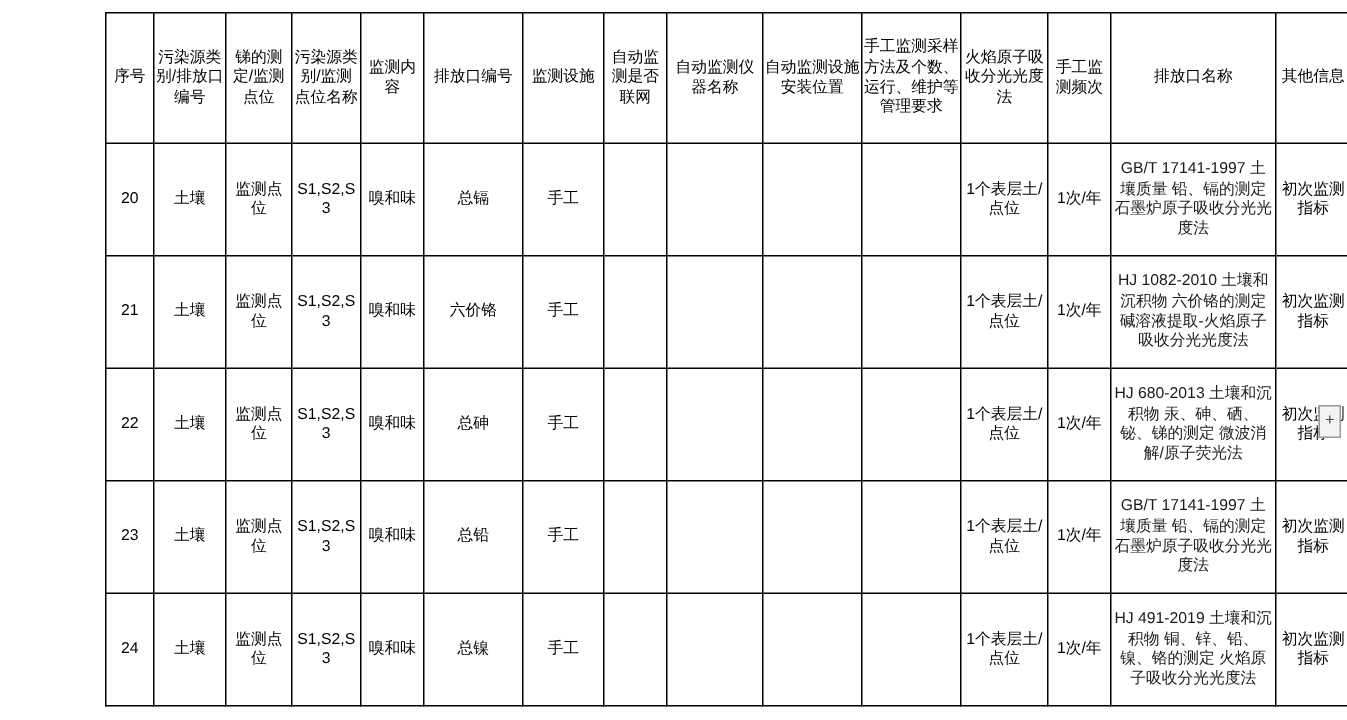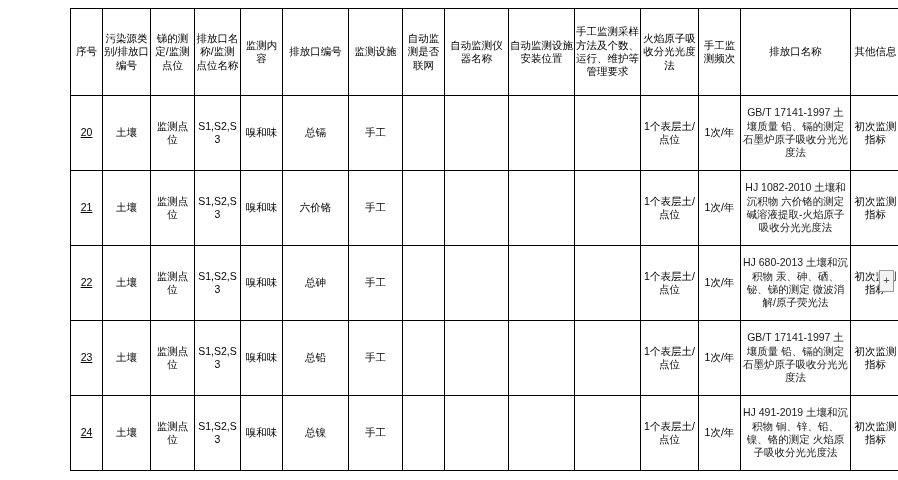--- a/index.html
+++ b/index.html
@@ -72,21 +72,20 @@
     line-height: 1.3;
     color: #1a1a1a;
     padding: 2px 3px;
     text-align: center;
   }
   .small-txt {
     font-size: 10.5px;
   }
   .row-num {
     font-size: 11px;
-    text-decoration: underline;
   }
   
   .side-handle {
     position: absolute;
     right: 4px;
     top: 270px;
     width: 13px;
     height: 20px;
     border: 1px solid #9a9a9a;
     background: #f3f3f3;
@@ -126,21 +125,21 @@
           <col class="c11">
           <col class="c12">
           <col class="c13">
           <col class="c14">
       </colgroup>
       <thead>
         <tr>
           <th>序号</th>
           <th>污染源类别/排放口编号</th>
           <th>锑的测定/监测点位</th>
-          <th>排放口名称/监测点位名称</th>
+          <th>污染源类别/监测点位名称</th>
           <th>监测内容</th>
           <th>排放口编号</th>
           <th>监测设施</th>
           <th>自动监测是否联网</th>
           <th>自动监测仪器名称</th>
           <th>自动监测设施安装位置</th>
           <th>手工监测采样方法及个数、运行、维护等管理要求</th>
           <th>火焰原子吸收分光光度法</th>
           <th>手工监测频次</th>
           <th>排放口名称</th>

